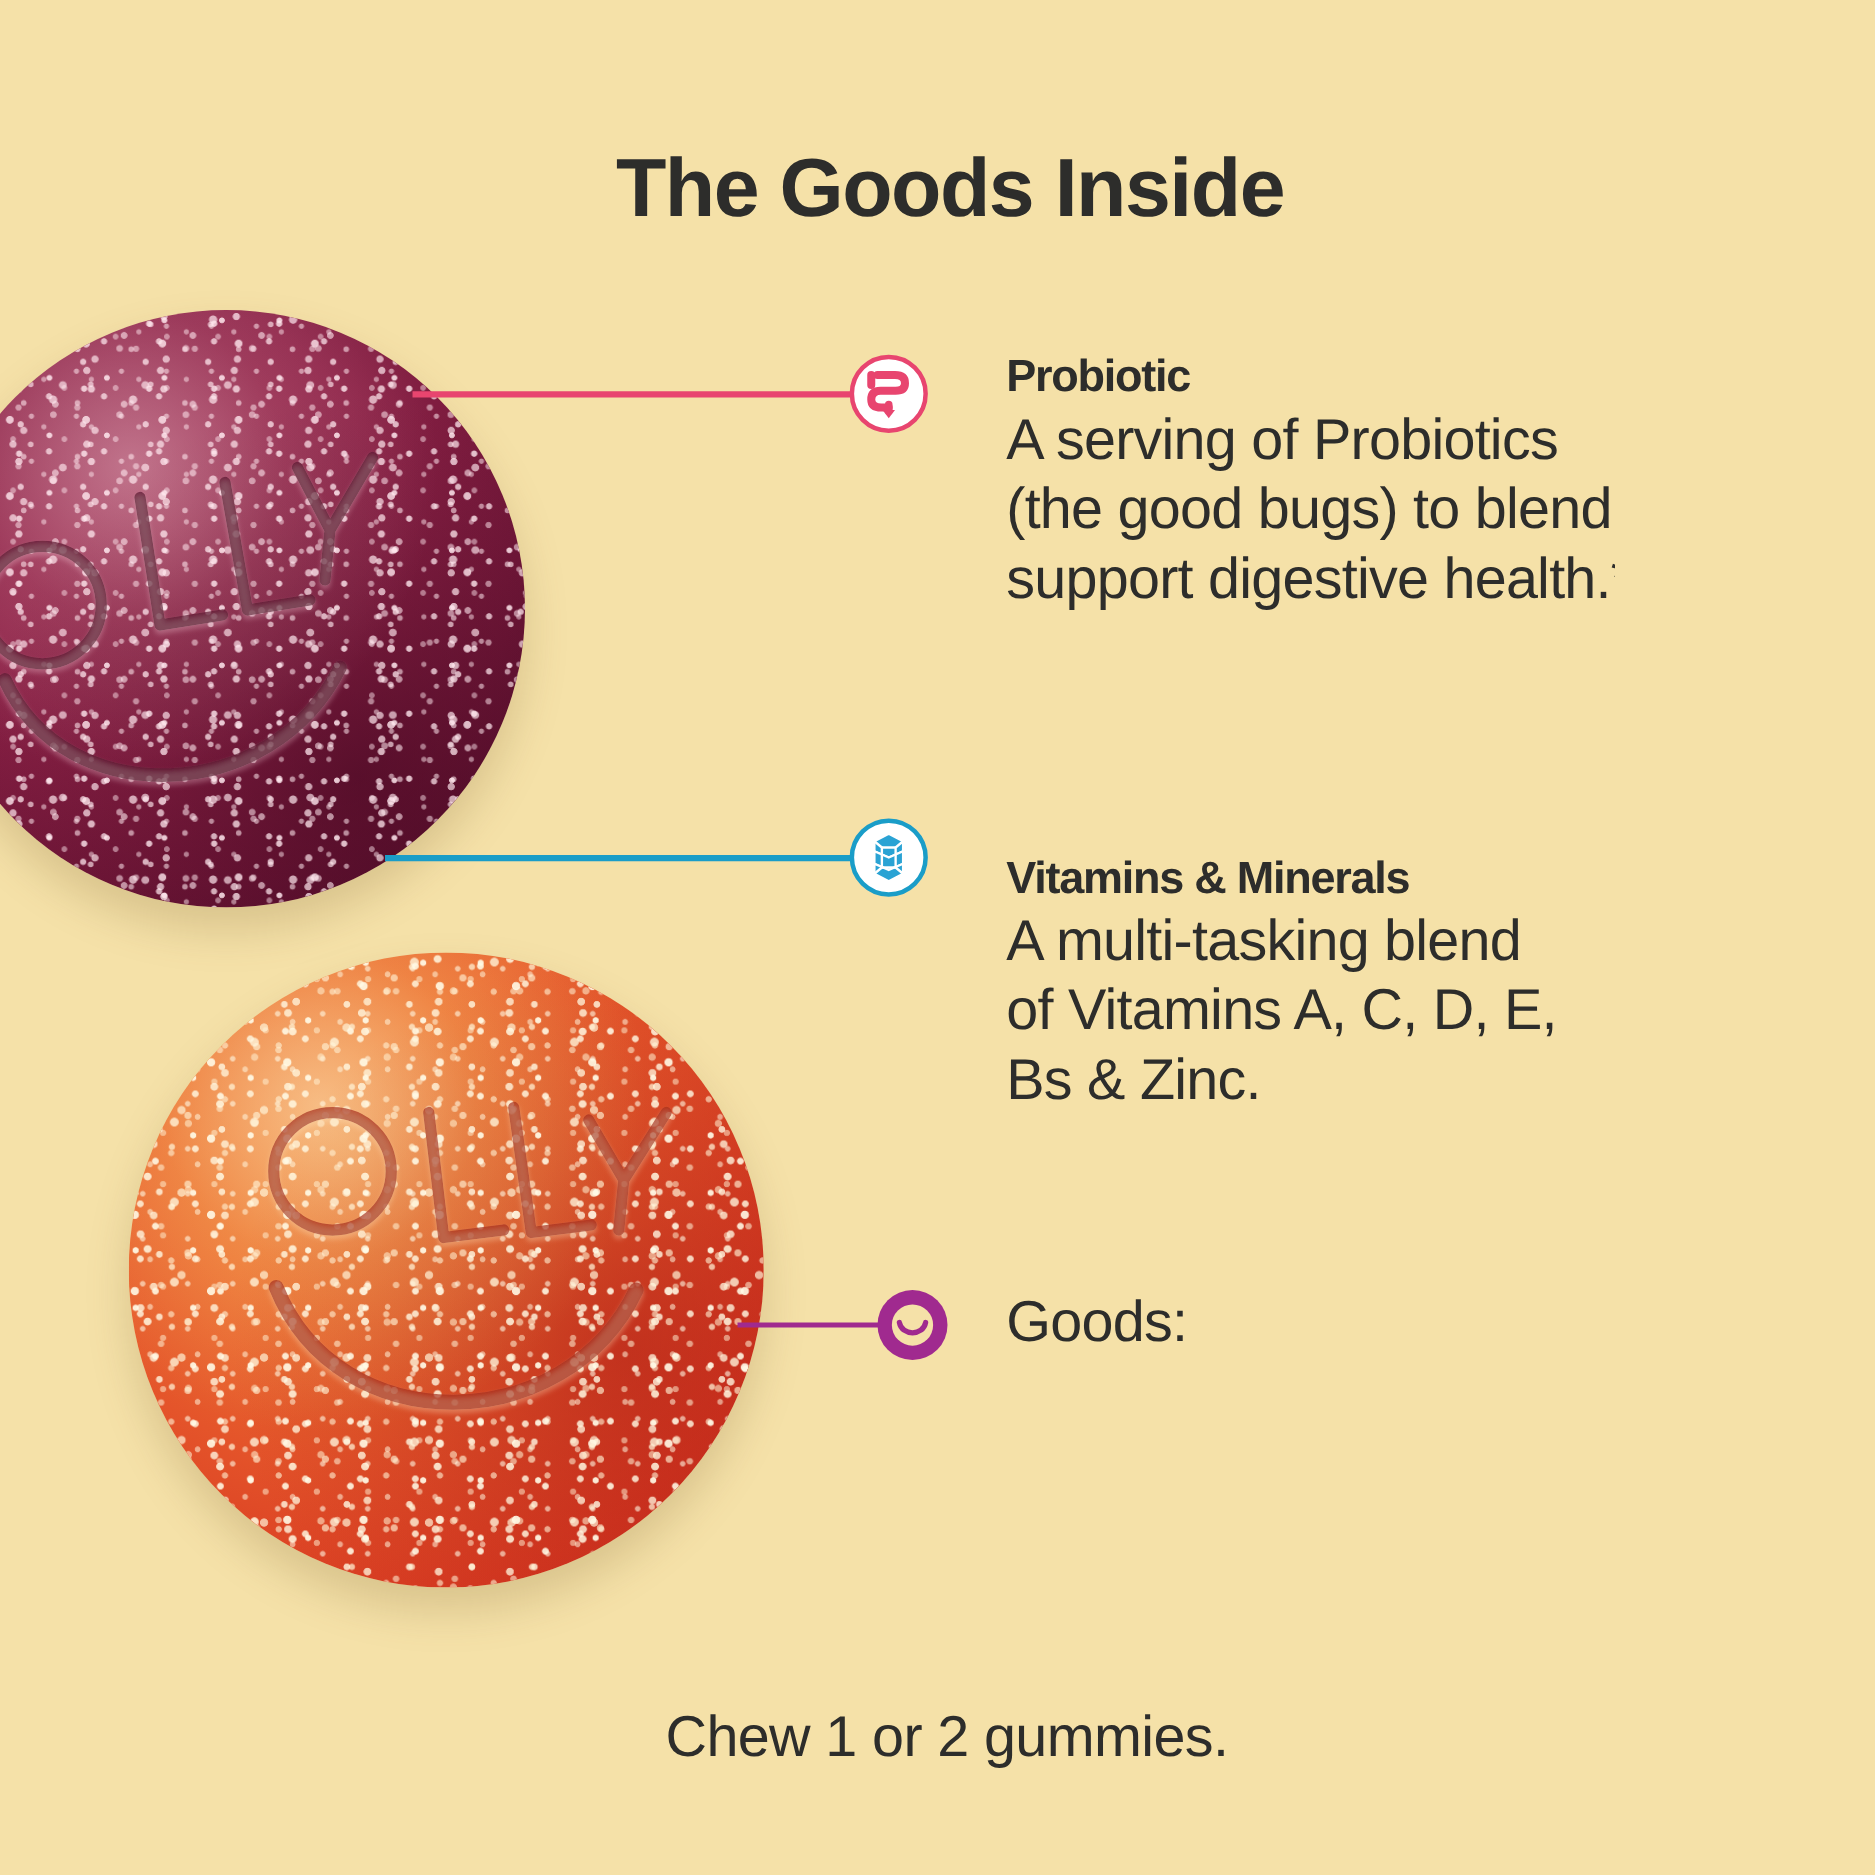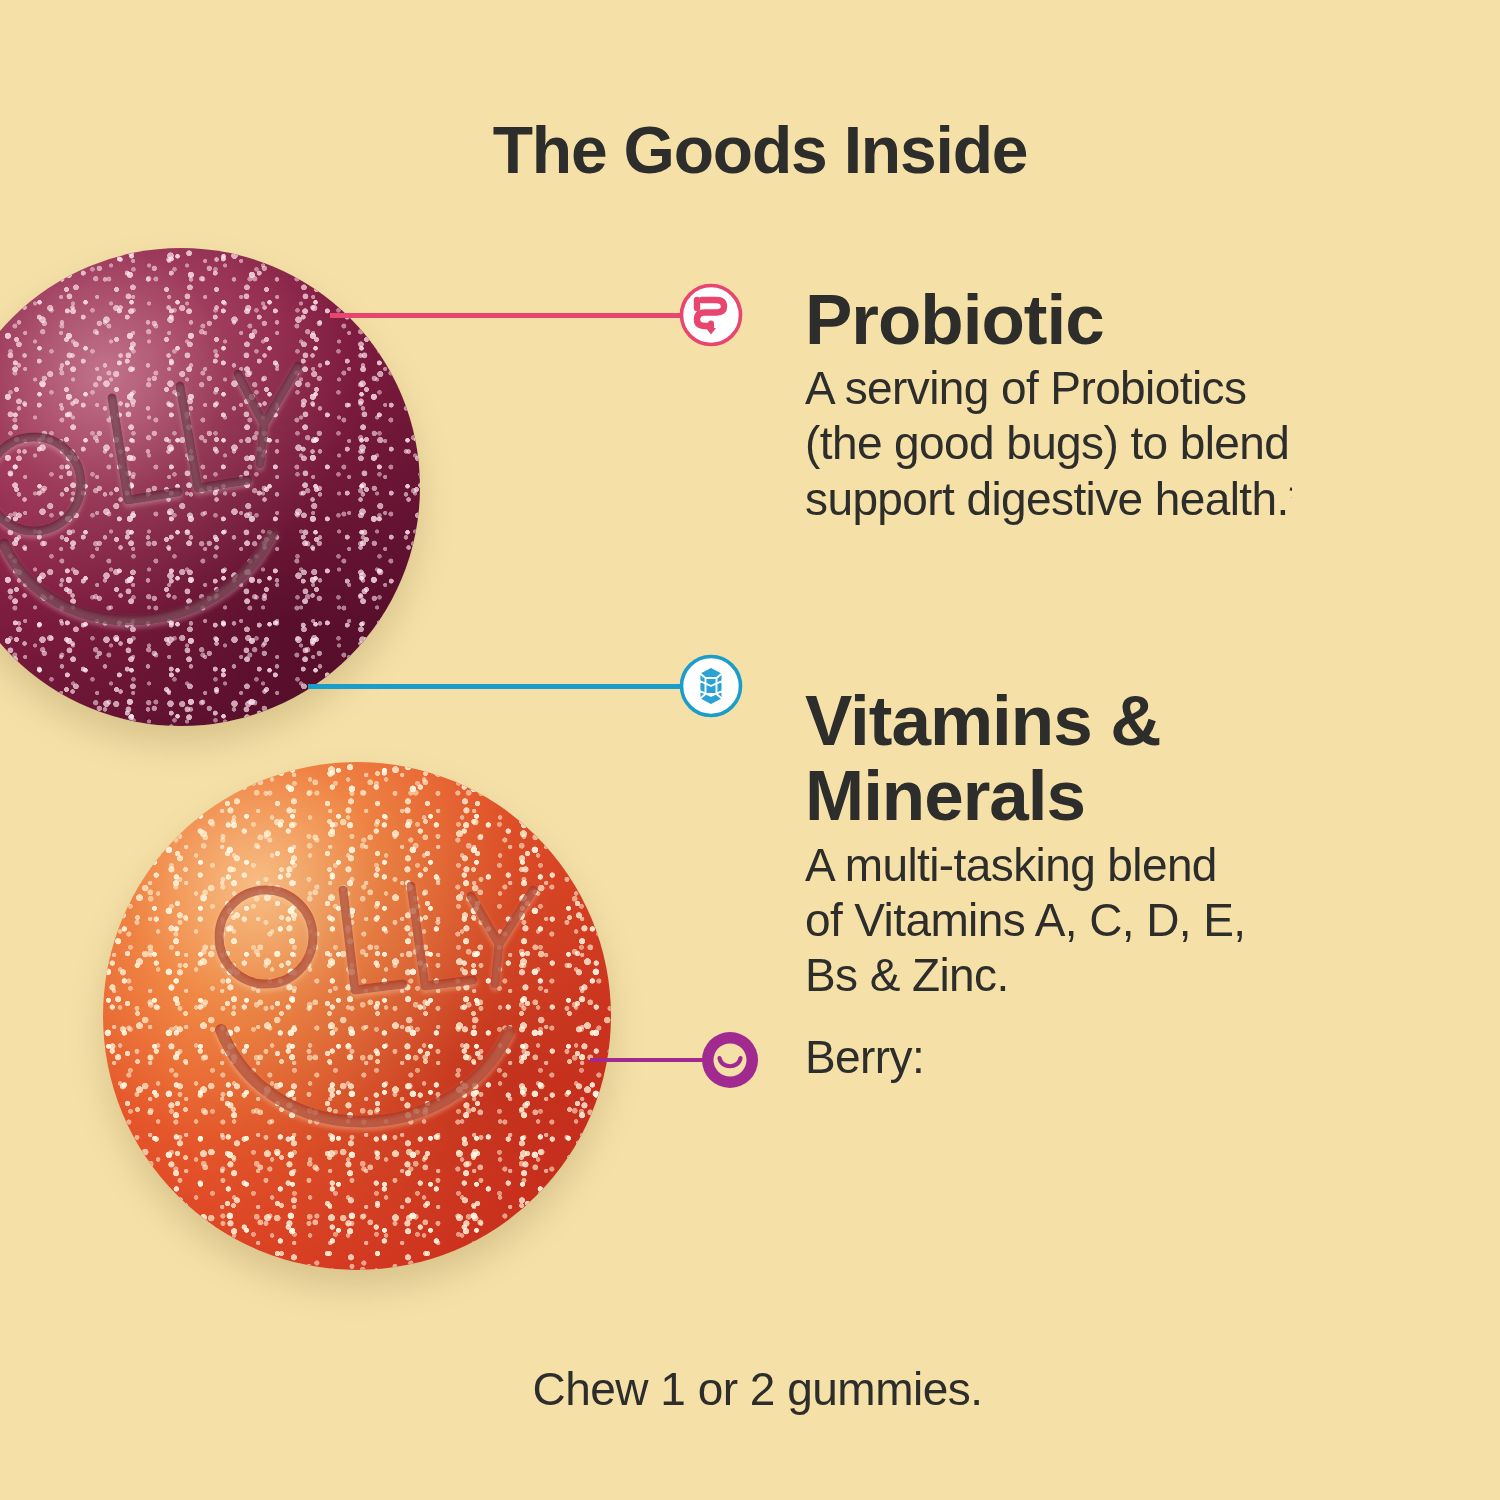--- a/index.html
+++ b/index.html
@@ -149,21 +149,21 @@
   }
 
   
   .block {
     position: absolute;
     left: 805px;
     width: 640px;
   }
   .block h2 {
     margin: 0;
-    font-size: 71px;
+    font-size: 36px;
     font-weight: bold;
     letter-spacing: -1.0px;
     line-height: 1.06;
     color: #2d2d2b;
   }
   .block p {
     margin: 4px 0 0 0;
     font-size: 46px;
     font-weight: normal;
     line-height: 1.20;
@@ -305,18 +305,18 @@
   </div>
 
   <div class="block" style="top:683px;">
     <h2>Vitamins &amp; Minerals</h2>
     <p>A multi-tasking blend
 of Vitamins A, C, D, E,
 Bs &amp; Zinc.</p>
   </div>
 
   <div class="block" style="top:1026px;">
-    <p class="flavor-label">Berry:</p>
+    <p class="flavor-label">Goods:</p>
   </div>
 
   <div class="footer-note">Chew 1 or 2 gummies.</div>
 
 </div>
 
 </body></html>

